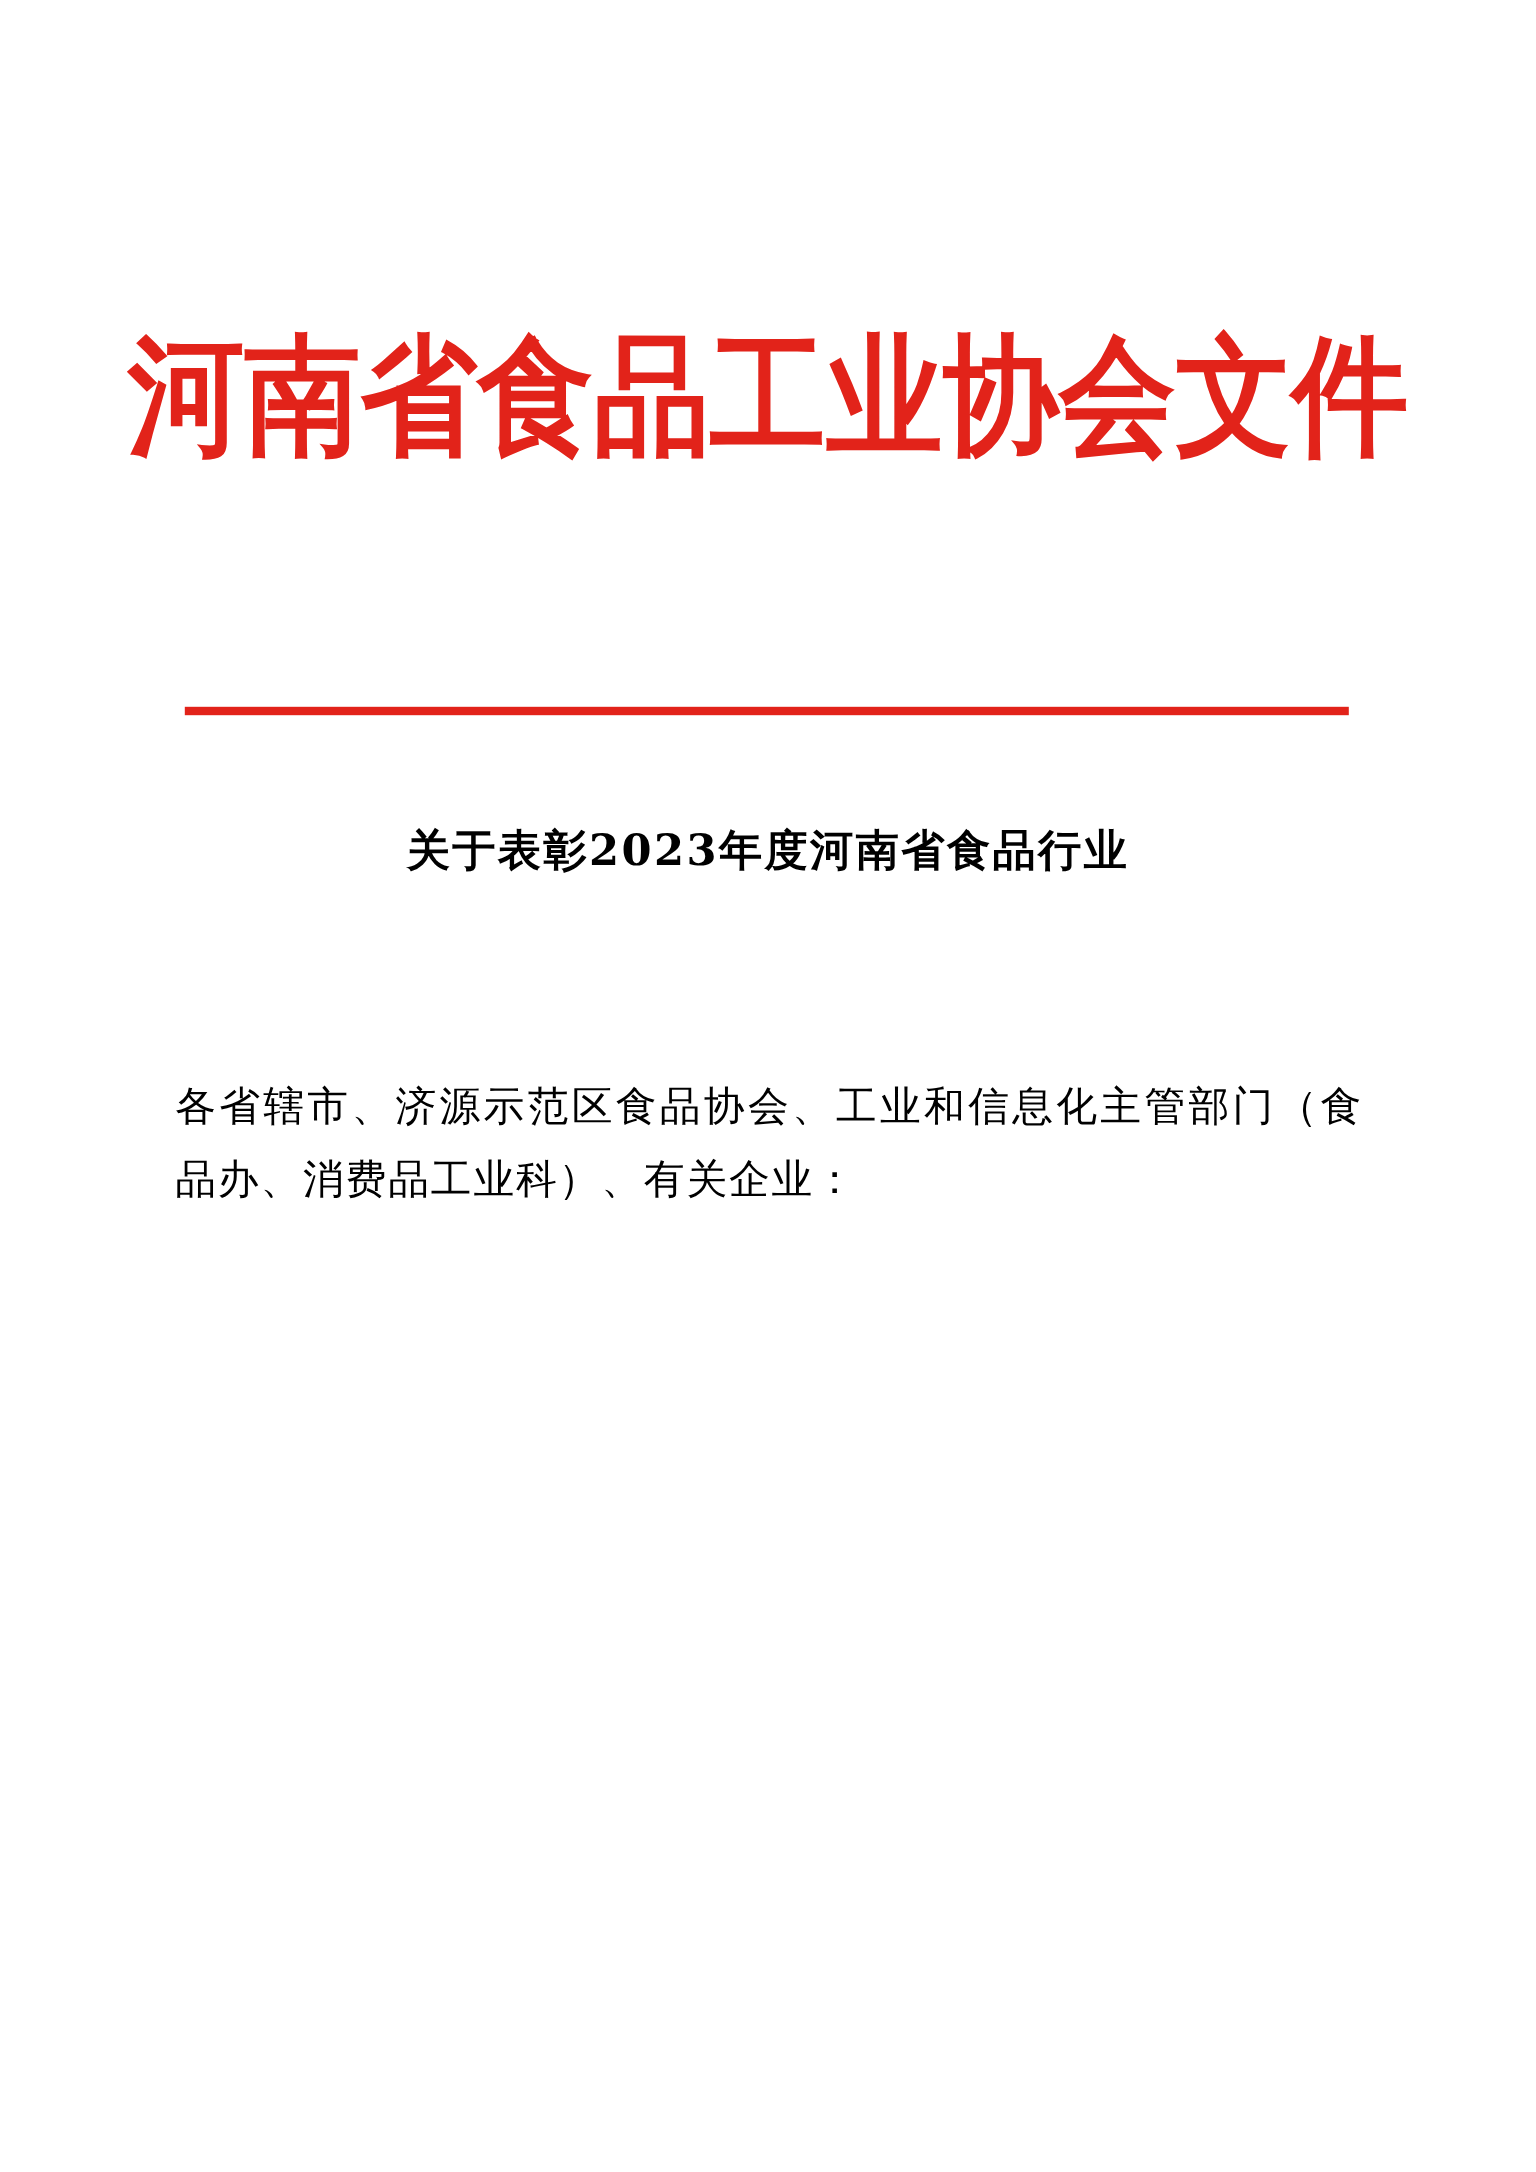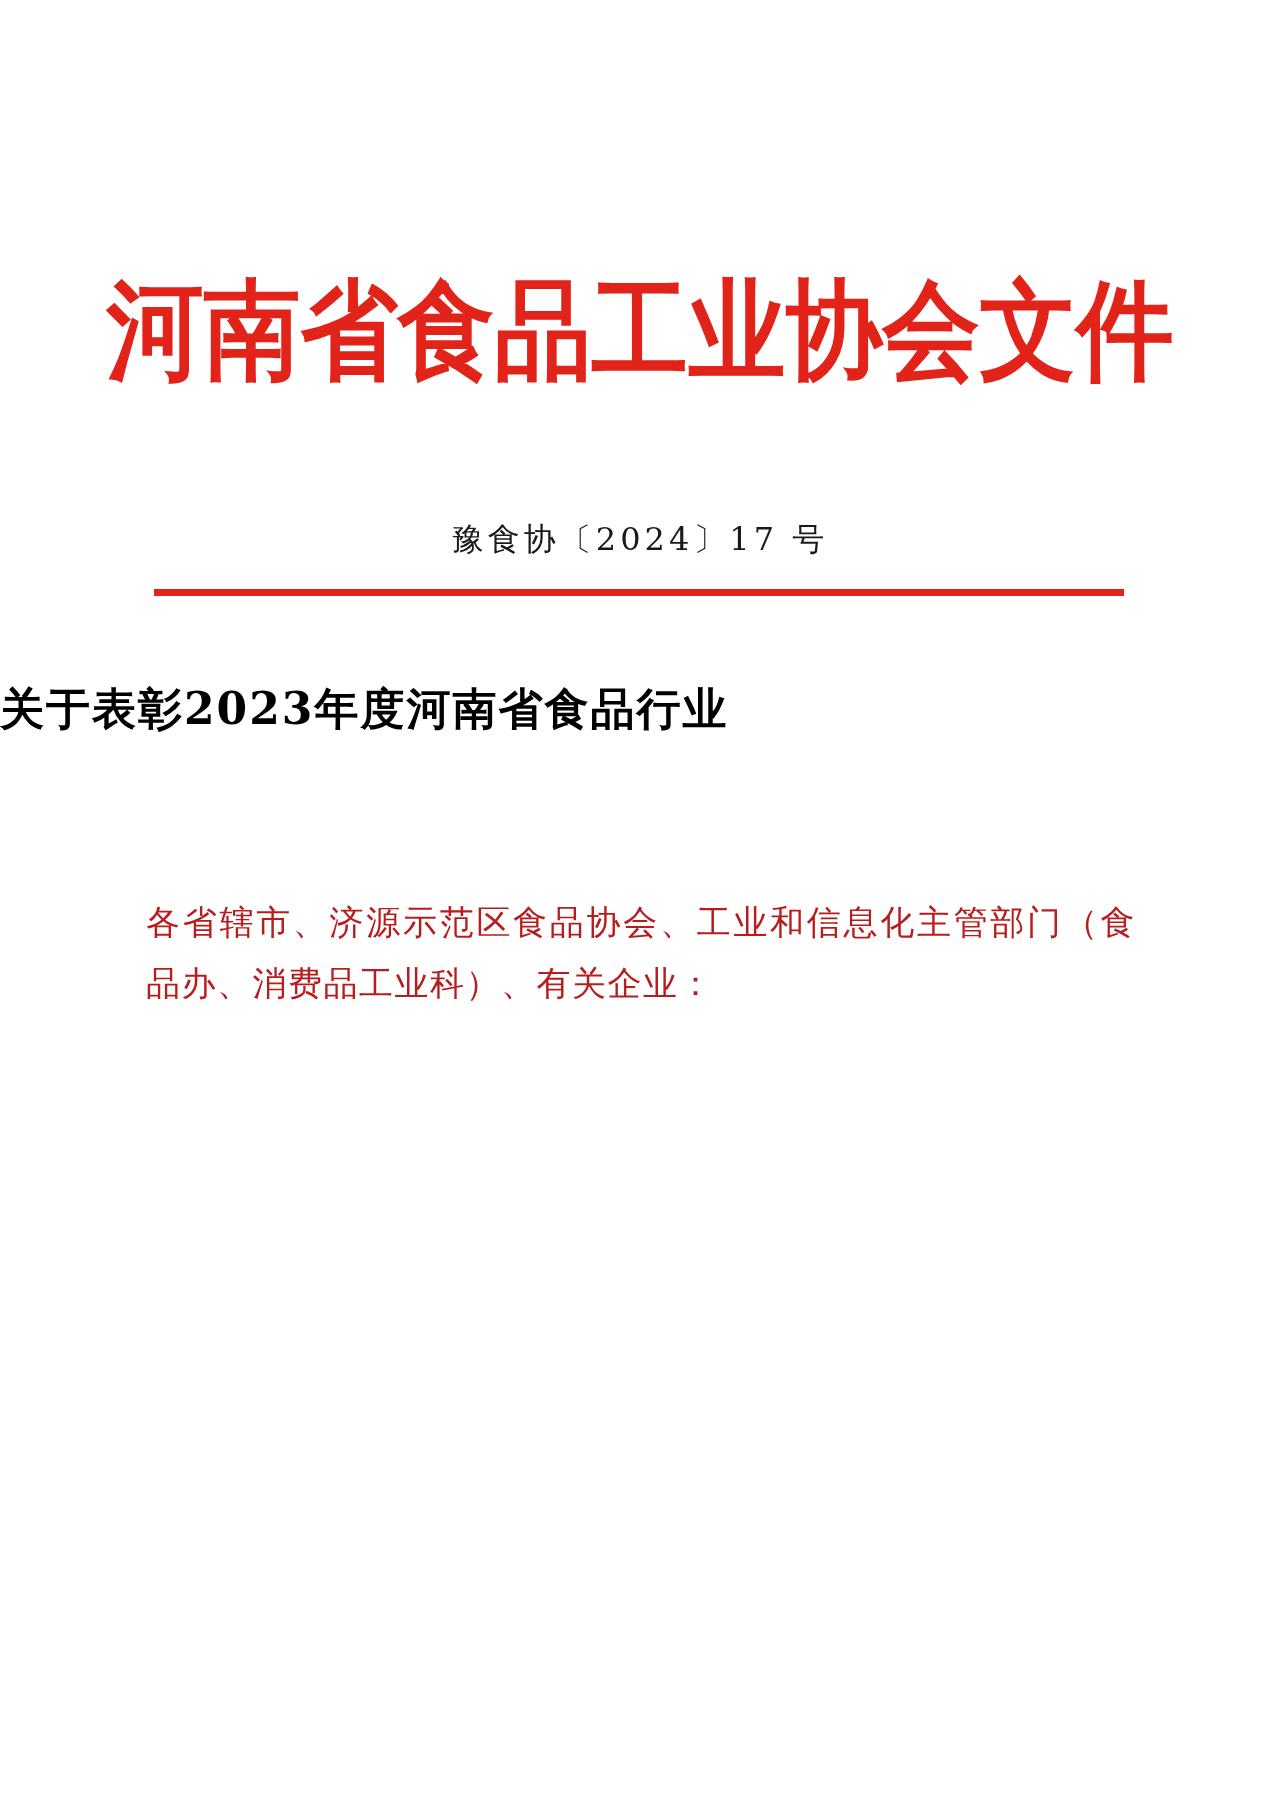--- a/index.html
+++ b/index.html
@@ -45,53 +45,53 @@
     top: 589px;
     left: 154px;
     width: 970px;
     height: 7px;
   }
   .doc-title {
     position: absolute;
     top: 666px;
     left: 0;
     width: 100%;
-    font-size: 44px;
+    text-align: center;
+    font-size: 36px;
     font-weight: bold;
     color: #000000;
     line-height: 86px;
     letter-spacing: 2px;
   }
   .body-text {
     position: absolute;
     top: 892px;
     left: 146px;
     width: 990px;
     font-size: 34px;
     line-height: 60.5px;
-    color: #b91c1c;
+    color: #000000;
     text-align: justify;
     letter-spacing: 1.5px;
   }
   .para {
     margin: 0;
     padding: 0;
   }
   .para-indent {
     text-indent: 2em;
   }
 </style>
 </head>
 <body>
 
 <div class="page">
 
   <div class="org-title" style="color: rgb(226, 35, 26);">河南省食品工业协会文件</div>
 
-  <div class="doc-number">豫食协〔2024〕17 号</div>
 
   <div class="red-line" style="background-color: rgb(226, 35, 26);"></div>
 
   <div class="doc-title">
     <div>关于表彰2023年度河南省食品行业</div>
   </div>
 
   <div class="body-text">
     <p class="para">各省辖市、济源示范区食品协会、工业和信息化主管部门（食品办、消费品工业科）、有关企业：</p>
   </div>

